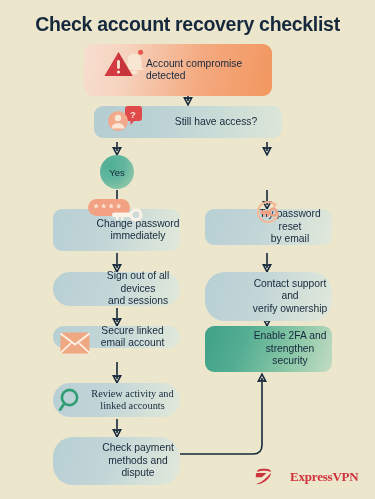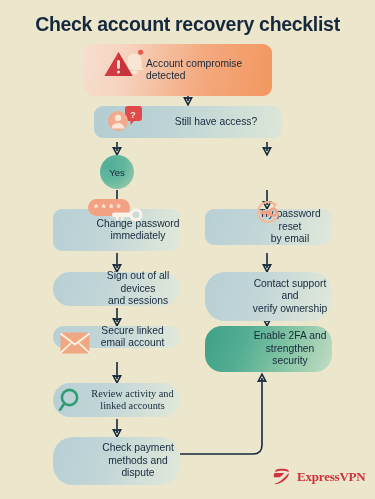--- a/index.html
+++ b/index.html
@@ -79,21 +79,21 @@
   }
   .left-col  { left: 53px;  width: 127px; }
   .right-col { left: 205px; width: 127px; }
 
   .n-change  { top: 209px; height: 42px; border-radius: 9px; }
   .n-reset   { top: 209px; height: 36px; border-radius: 9px; }
   .n-signout { top: 272px; height: 34px; }
   .n-contact { top: 272px; height: 49px; }
   .n-secure  { top: 326px; height: 22px; padding-left: 32px; }
   .n-2fa {
-    top: 326px; height: 46px; border-radius: 17px;
+    top: 326px; height: 46px; border-radius: 9px;
     background: linear-gradient(110deg, #3ea188 0%, #53ad92 30%, #87c6a6 65%, #c3dcc3 100%);
   }
   .n-review  { top: 383px; height: 34px; padding-left: 32px; font-family: Liberation Serif, serif; }
   .n-check   { top: 437px; height: 48px; }
 
   
   .dot {
     position: absolute;
     width: 34px; height: 34px;
     border-radius: 50%;
@@ -126,24 +126,24 @@
   .ic-warn  { left: 104px; top: 49px;  width: 46px; height: 30px; }
   .ic-user  { left: 106px; top: 105px; width: 40px; height: 30px; }
   .ic-pass  { left: 88px;  top: 198px; width: 58px; height: 26px; }
   .ic-reset { left: 253px; top: 200px; width: 30px; height: 24px; }
   .ic-mail  { left: 60px;  top: 331px; width: 30px; height: 24px; }
   .ic-search{ left: 58px;  top: 387px; width: 26px; height: 26px; }
 
   
   .logo {
     position: absolute;
-    left: 272px; top: 468px;
+    left: 254px; top: 468px;
     display: flex;
     align-items: center;
-    gap: 5px;
+    gap: 16px;
   }
   .logo-mark { width: 20px; height: 17px; }
   .logo-text {
     font-family: "Liberation Serif", serif;
     font-size: 13px;
     font-weight: bold;
     color: #d0323c;
     letter-spacing: -0.2px;
   }
 </style>

